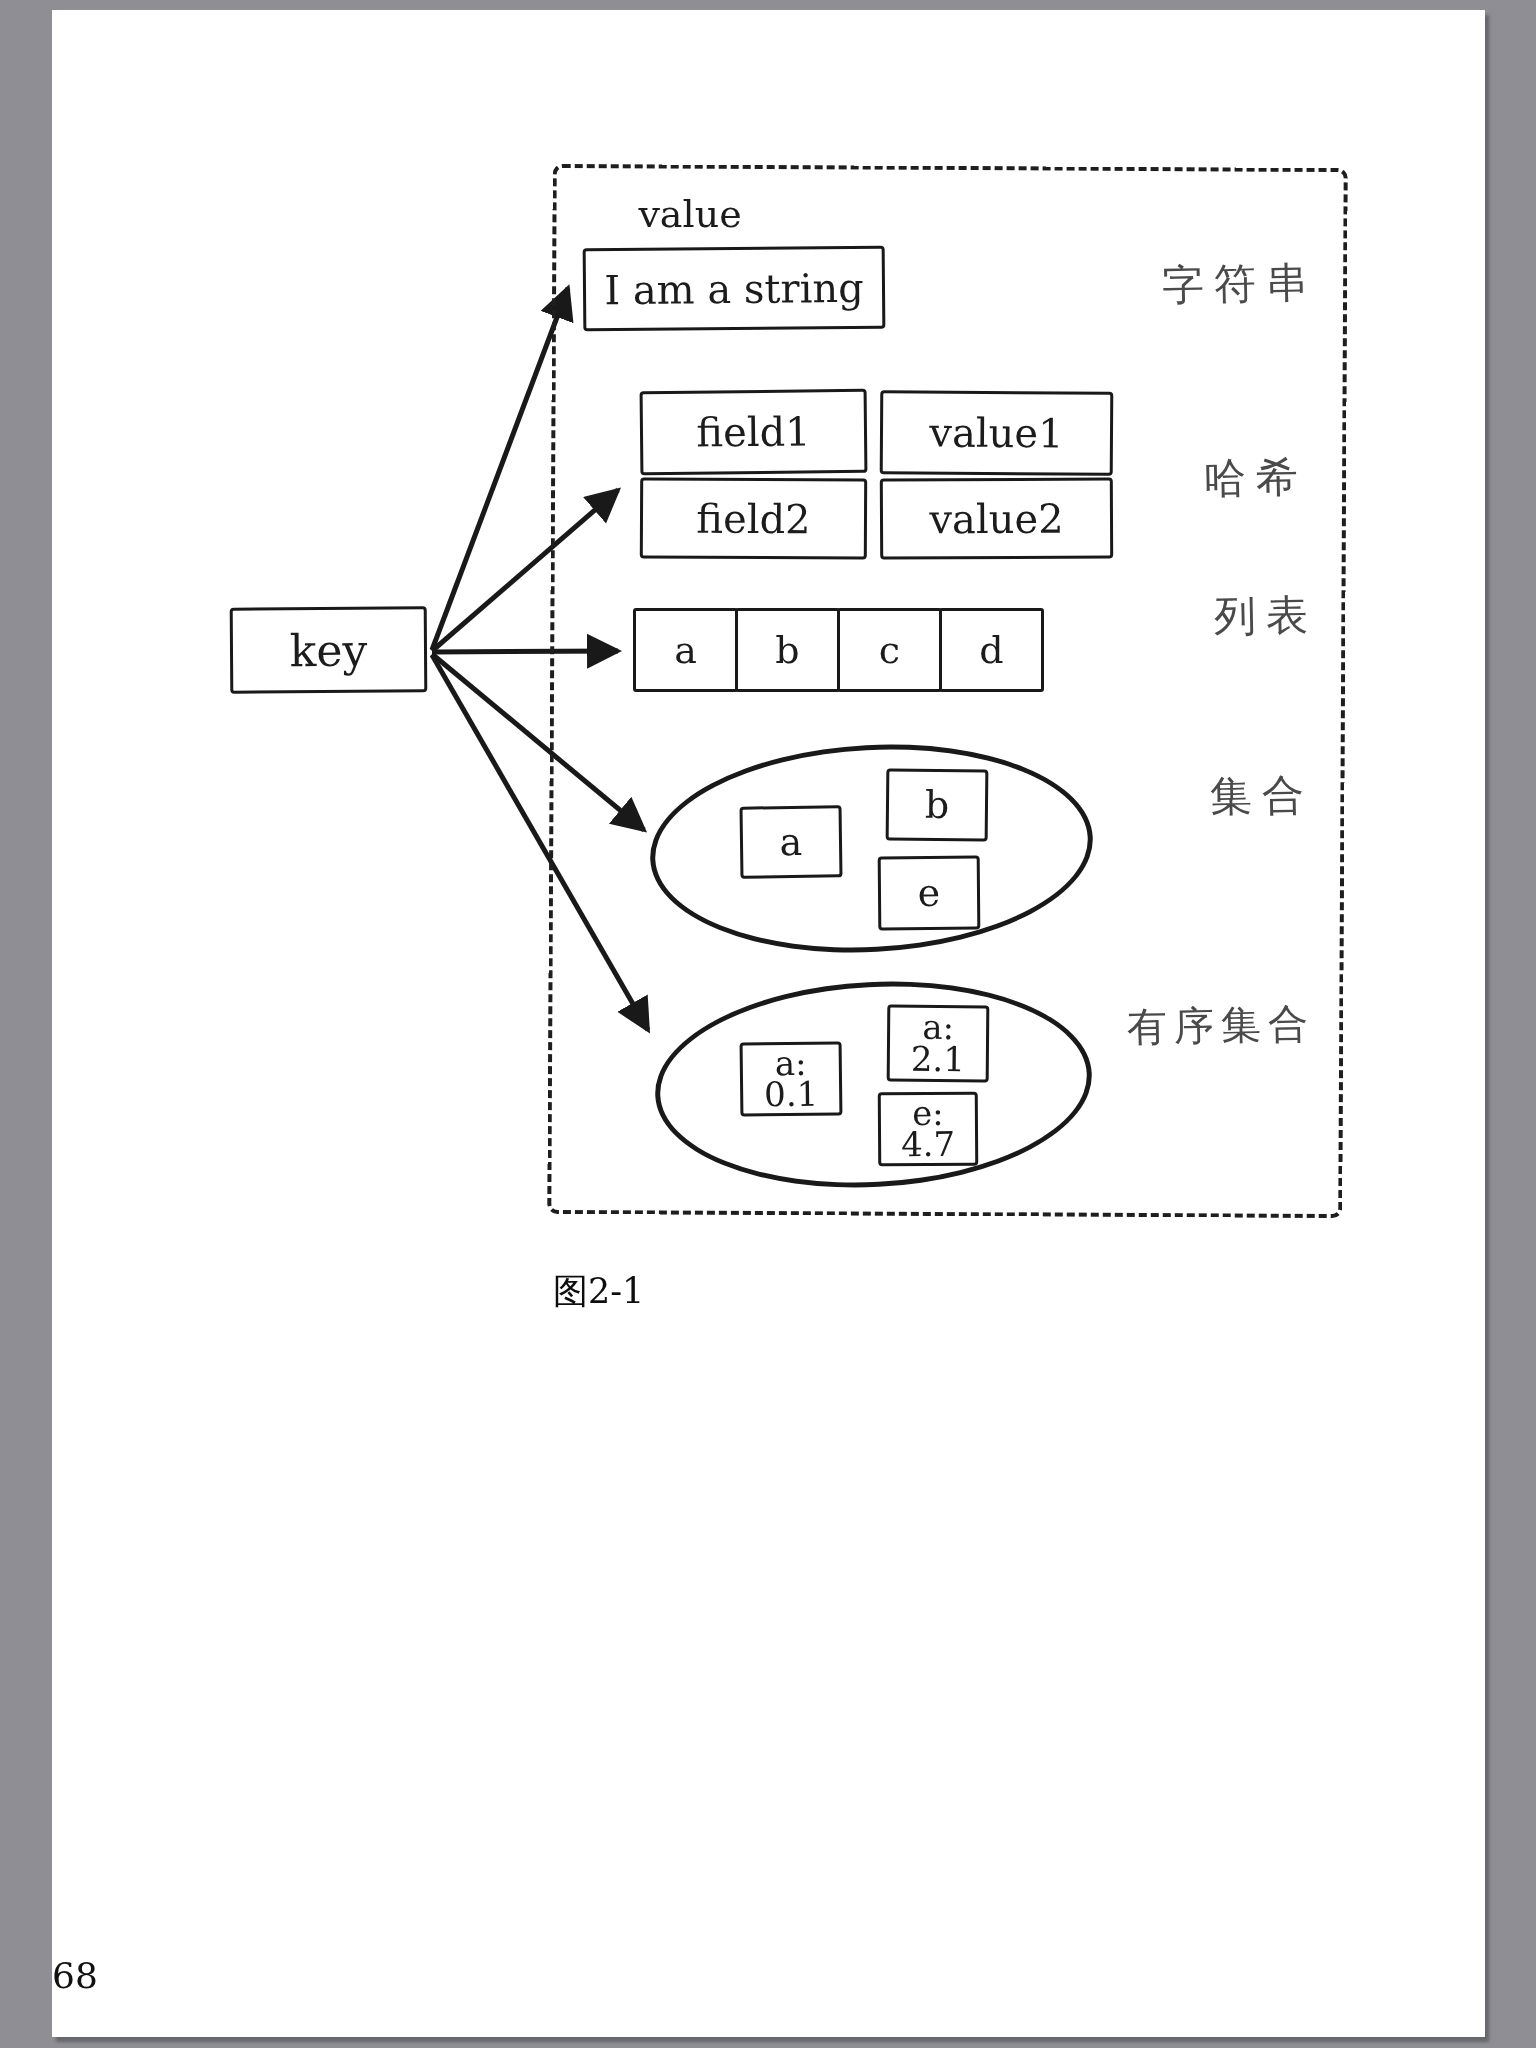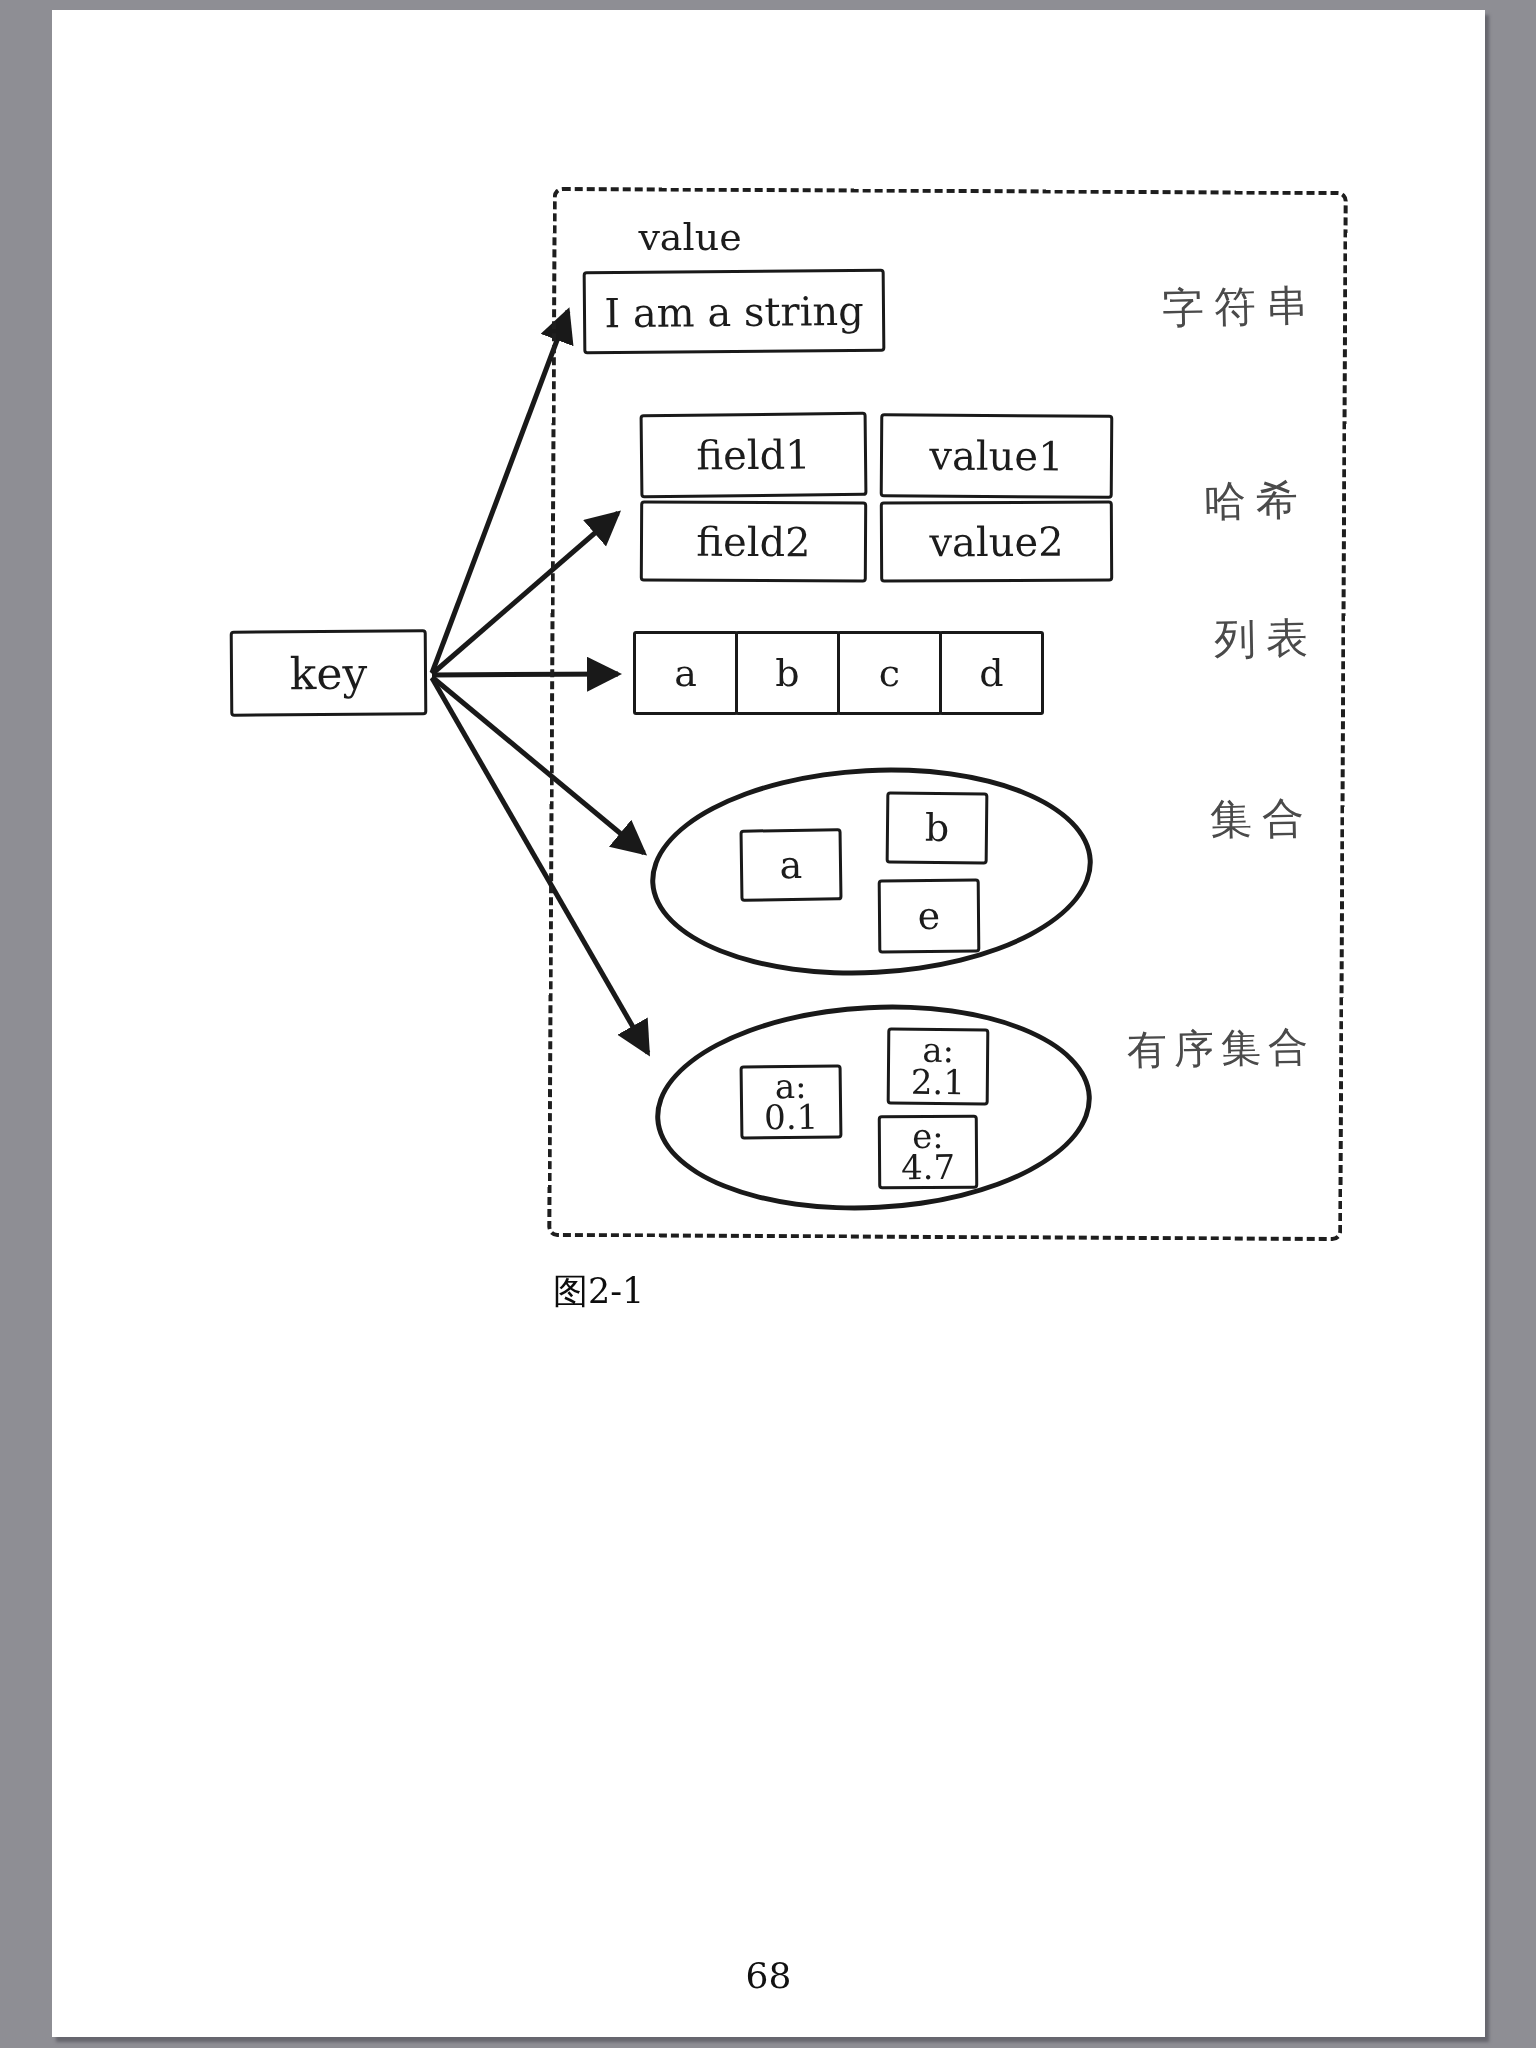--- a/index.html
+++ b/index.html
@@ -11,21 +11,21 @@
     overflow: hidden;
   }
   .canvas { position: absolute; inset: 0; background: #8e8e94; }
   .page {
     position: absolute;
     left: 52px; top: 10px;
     width: 1433px; height: 2027px;
     background: #ffffff;
     box-shadow: 4px 5px 3px rgba(70,70,78,0.55);
   }
-  .diagram { position: absolute; inset: 0; margin-top: 23px; }
+  .diagram { position: absolute; inset: 0; }
 
   
   .dashed-region {
     position: absolute;
     left: 498px; top: 156px;
     width: 795px; height: 1050px;
     border: 4px dashed #1e1e1e;
     border-radius: 10px;
     transform: rotate(0.3deg);
   }
@@ -117,21 +117,20 @@
     position: absolute;
     left: 501px; top: 1258px;
     display: flex; gap: 52px;
     font-size: 35px; color: #0d0d0d;
     white-space: nowrap;
   }
 
   .page-number {
     position: absolute;
     left: 0; top: 1945px; width: 100%;
-    text-align: center;
     font-size: 36px; color: #111;
   }
 </style>
 </head>
 <body>
 
 <div class="canvas">
   <div class="page">
     <div class="diagram">
 

